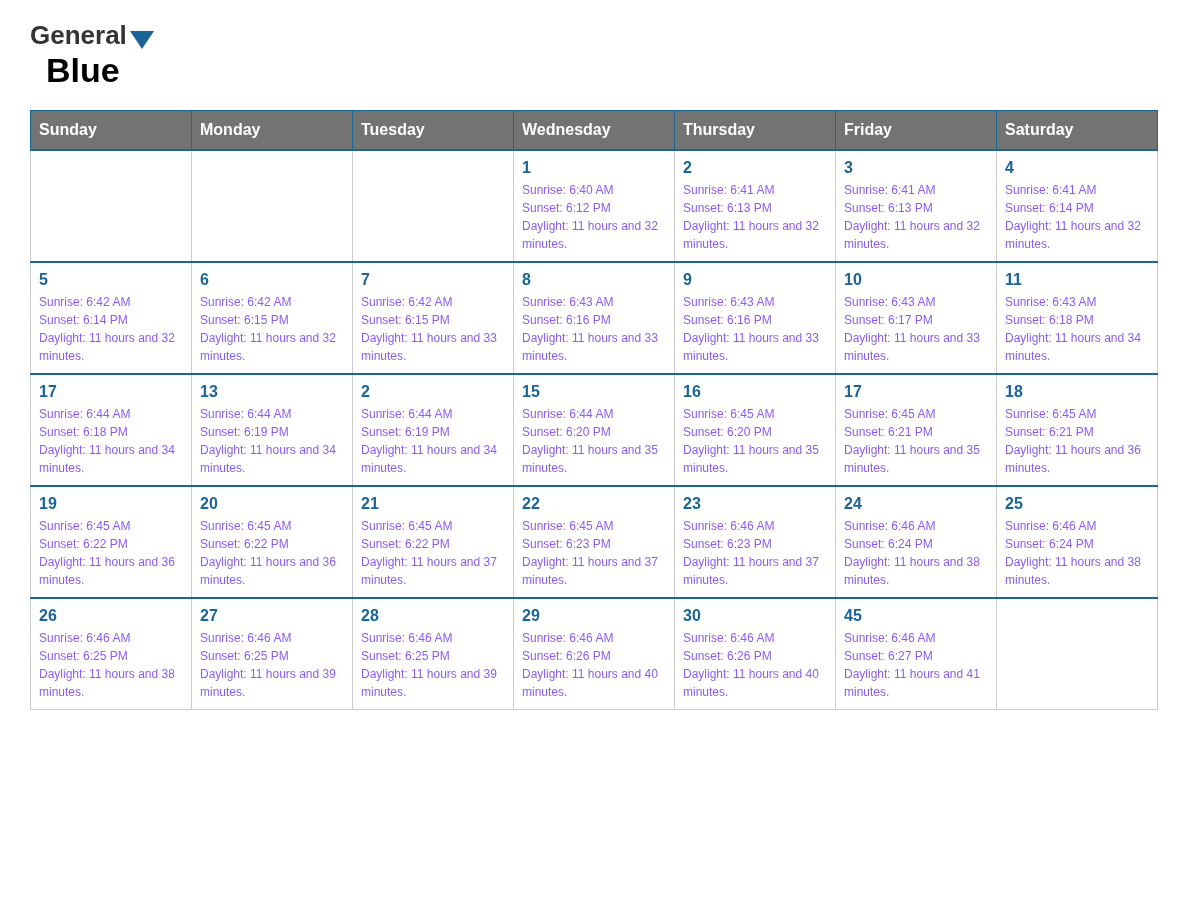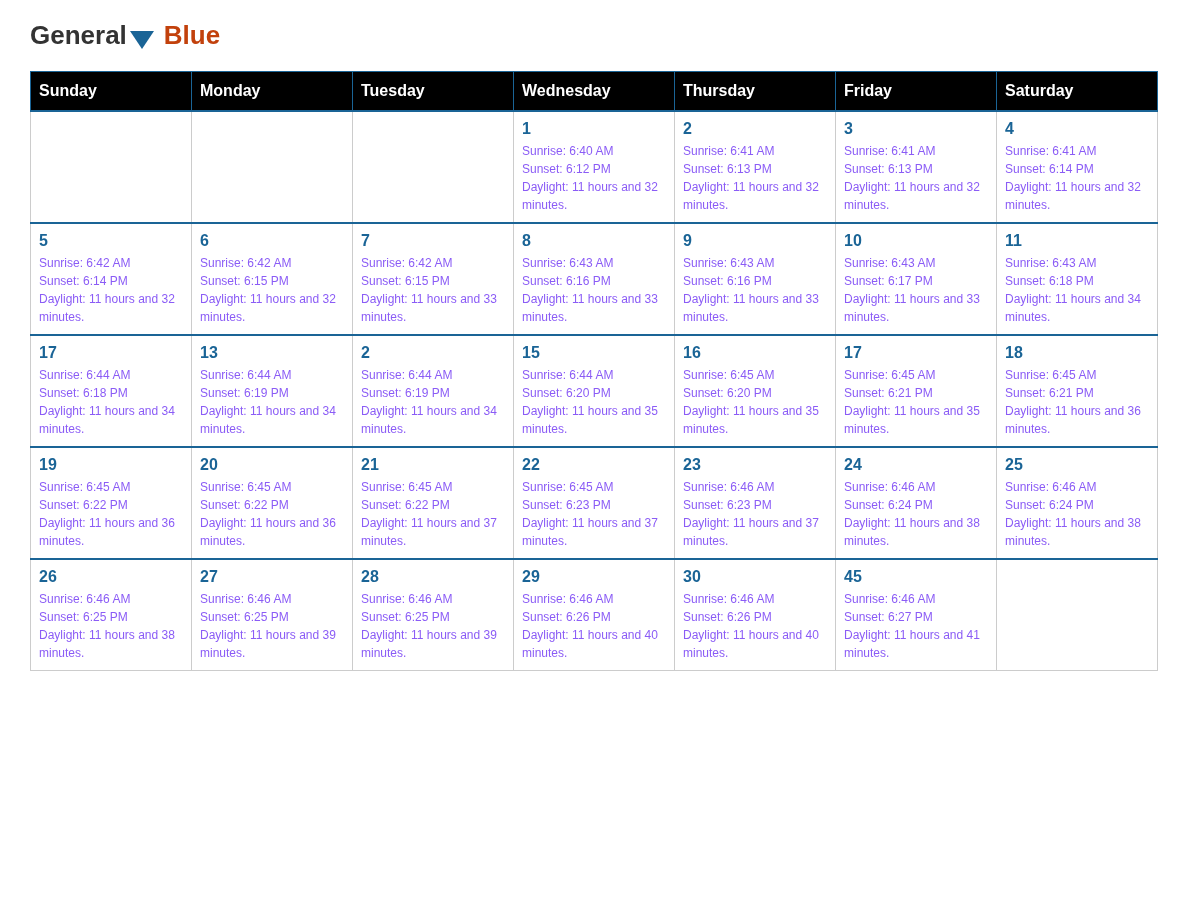--- a/index.html
+++ b/index.html
@@ -12,21 +12,21 @@
       padding: 20px 30px;
     }
     .header {
       display: flex;
       justify-content: space-between;
       align-items: flex-start;
       margin-bottom: 20px;
     }
     .logo {
       display: flex;
-      flex-direction: row;
+      flex-direction: column;
       align-items: flex-start;
     }
     .logo-top {
       display: flex;
       align-items: center;
     }
     .logo-general {
       font-size: 26px;
       font-weight: bold;
       color: #333;
@@ -34,24 +34,24 @@
     .logo-arrow {
       width: 0;
       height: 0;
       border-left: 12px solid transparent;
       border-right: 12px solid transparent;
       border-top: 18px solid #1a6496;
       margin-left: 3px;
       margin-top: 8px;
     }
     .logo-blue {
-      font-size: 26px;
-      font-weight: bold;
-      color: #c2410c;
-      margin-left: 10px;
+      font-size: 34px;
+      font-weight: bold;
+      color: #000000;
+      margin-left: 16px;
     }
     .title-block {
       text-align: right;
     }
     .calendar-title {
       font-size: 52px;
       font-weight: normal;
       color: #222;
       line-height: 1.1;
     }
@@ -59,21 +59,21 @@
       font-size: 22px;
       color: #555;
       margin-top: 4px;
     }
     .calendar-table {
       width: 100%;
       border-collapse: collapse;
       table-layout: fixed;
     }
     .calendar-table thead th {
-      background-color: #000000;
+      background-color: #737373;
       color: #fff;
       padding: 10px 8px;
       font-size: 16px;
       font-weight: bold;
       text-align: left;
       border: 1px solid #1a6496;
     }
     .calendar-table tbody td {
       border: 1px solid #ccc;
       vertical-align: top;

